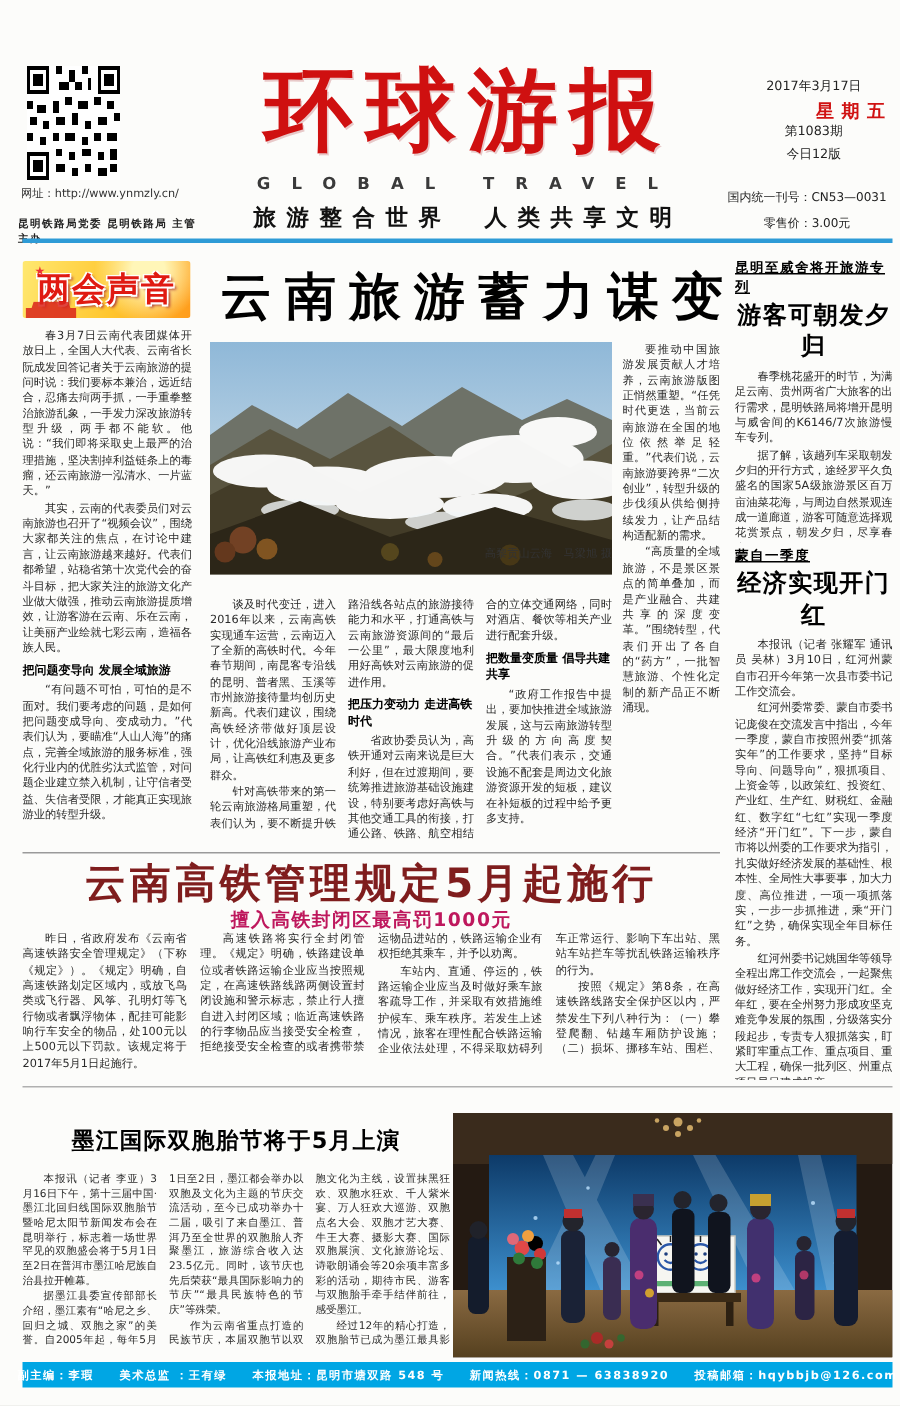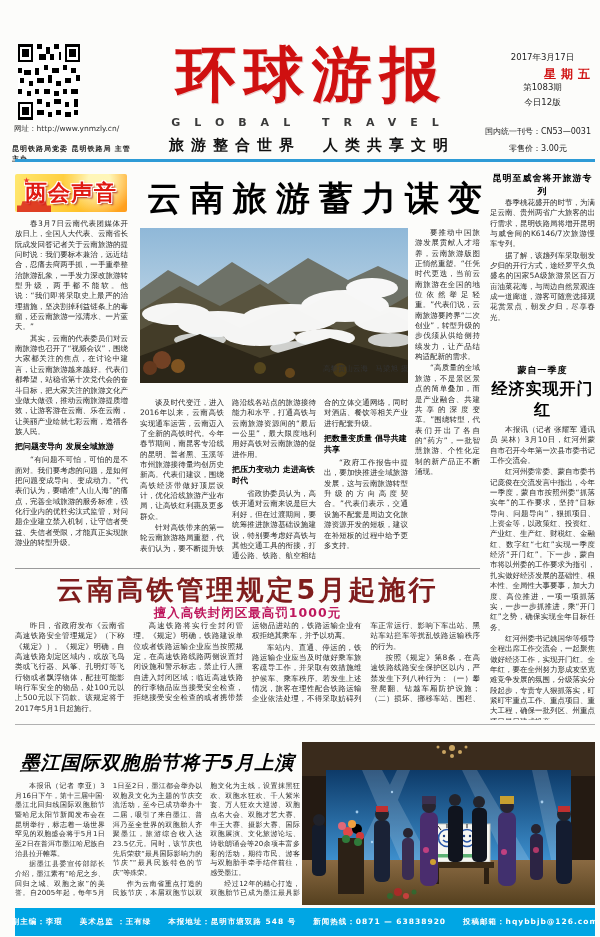--- a/index.html
+++ b/index.html
@@ -24,34 +24,34 @@
       display:flex;align-items:center;justify-content:center;border-radius:2px;overflow:hidden;position:absolute;}
   .banner .txt{font-size:22px;font-weight:900;color:#e01a12;letter-spacing:1px;
       text-shadow:-1px -1px 0 #fff,1px -1px 0 #fff,-1px 1px 0 #fff,1px 1px 0 #fff,2px 2px 2px #a33;}
   .banner .gate{position:absolute;left:2px;bottom:0;width:34px;height:12px;background:#d9231b;
       clip-path:polygon(0 100%,0 45%,12% 45%,16% 10%,84% 10%,88% 45%,100% 45%,100% 100%);opacity:.85;}
   .banner .star{position:absolute;left:8px;top:2px;color:#e33;font-size:8px;}
   
   .lead-headline{font-size:34px;font-weight:900;letter-spacing:9px;color:#000;text-align:left;line-height:1;margin-left:12px;}
   .rail-headline{font-size:27px;font-weight:900;letter-spacing:3px;color:#7f1d1d;text-align:center;line-height:1;}
   .rail-subhead{font-size:12.5px;font-weight:700;color:#be185d;text-align:center;letter-spacing:1px;}
-  .twins-headline{font-size:19px;font-weight:900;letter-spacing:1px;color:#000;text-align:center;line-height:1.1;font-style:italic;}
+  .twins-headline{font-size:15px;font-weight:900;letter-spacing:1px;color:#000;text-align:center;line-height:1.1;}
   
   .bt{font-size:7.5px;line-height:1.38;text-align:justify;color:#2a2a2a;overflow:hidden;}
   .bt p{margin:0 0 1px 0;text-indent:2em;}
   .bt .sub{font-weight:900;text-indent:0;text-align:left;font-size:8px;margin:4px 0 3px 0;color:#000;}
   .cols3{column-count:3;column-gap:8px;}
   .cols4{column-count:4;column-gap:9px;}
   .caption{font-size:7.5px;color:#333;text-align:right;}
   
-  .side-kicker{font-size:9px;font-weight:900;text-align:center;color:#000;letter-spacing:1px;}
+  .side-kicker{font-size:9px;font-weight:900;color:#000;letter-spacing:1px;text-decoration:underline;}
   .side-headline{font-size:16px;font-weight:900;text-align:center;color:#000;letter-spacing:1px;margin:2px 0 4px 0;}
   .divider{background:#9a9a9a;height:1px;}
   
-  .footer-bar{background:#00a6e4;height:28px;display:flex;align-items:center;justify-content:center;}
+  .footer-bar{background:#00a6e4;height:17px;display:flex;align-items:center;justify-content:center;}
   .footer-bar span{color:#fff;font-size:7.5px;font-weight:bold;letter-spacing:1px;white-space:nowrap;}
 </style>
 </head>
 <body>
 
 <div class="page">
 
   <div class="abs" style="left:18px;top:44px;width:62px;height:76px;">
     <svg viewBox="0 0 29 29" width="62" height="76" preserveAspectRatio="none" shape-rendering="crispEdges">
       <rect width="29" height="29" fill="#fff"></rect>
@@ -189,20 +189,21 @@
     <p>谈及时代变迁，进入2016年以来，云南高铁实现通车运营，云南迈入了全新的高铁时代。今年春节期间，南昆客专沿线的昆明、普者黑、玉溪等市州旅游接待量均创历史新高。代表们建议，围绕高铁经济带做好顶层设计，优化沿线旅游产业布局，让高铁红利惠及更多群众。</p>
     <p>针对高铁带来的第一轮云南旅游格局重塑，代表们认为，要不断提升铁路沿线各站点的旅游接待能力和水平，打通高铁与云南旅游资源间的“最后一公里”，最大限度地利用好高铁对云南旅游的促进作用。</p>
     <p class="sub">把压力变动力 走进高铁时代</p>
     <p>省政协委员认为，高铁开通对云南来说是巨大利好，但在过渡期间，要统筹推进旅游基础设施建设，特别要考虑好高铁与其他交通工具的衔接，打通公路、铁路、航空相结合的立体交通网络，同时对酒店、餐饮等相关产业进行配套升级。</p>
     <p class="sub">把数量变质量 倡导共建共享</p>
     <p>“政府工作报告中提出，要加快推进全域旅游发展，这与云南旅游转型升级的方向高度契合。”代表们表示，交通设施不配套是周边文化旅游资源开发的短板，建议在补短板的过程中给予更多支持。</p>
   </div>
 
   <div class="abs" style="left:490px;top:172px;width:105px;height:190px;overflow:hidden;">
     <div class="side-kicker">昆明至威舍将开旅游专列</div>
+    <div class="side-headline">游客可朝发夕归</div>
     <div class="bt" style="height:148px;">
       <p>春季桃花盛开的时节，为满足云南、贵州两省广大旅客的出行需求，昆明铁路局将增开昆明与威舍间的K6146/7次旅游慢车专列。</p>
       <p>据了解，该趟列车采取朝发夕归的开行方式，途经罗平久负盛名的国家5A级旅游景区百万亩油菜花海，与周边自然景观连成一道廊道，游客可随意选择观花赏景点，朝发夕归，尽享春光。</p>
 
     </div>
   </div>
 
   <div class="abs" style="left:490px;top:364px;width:105px;height:356px;overflow:hidden;">
     <div class="side-kicker">蒙自一季度</div>
     <div class="side-headline">经济实现开门红</div>

